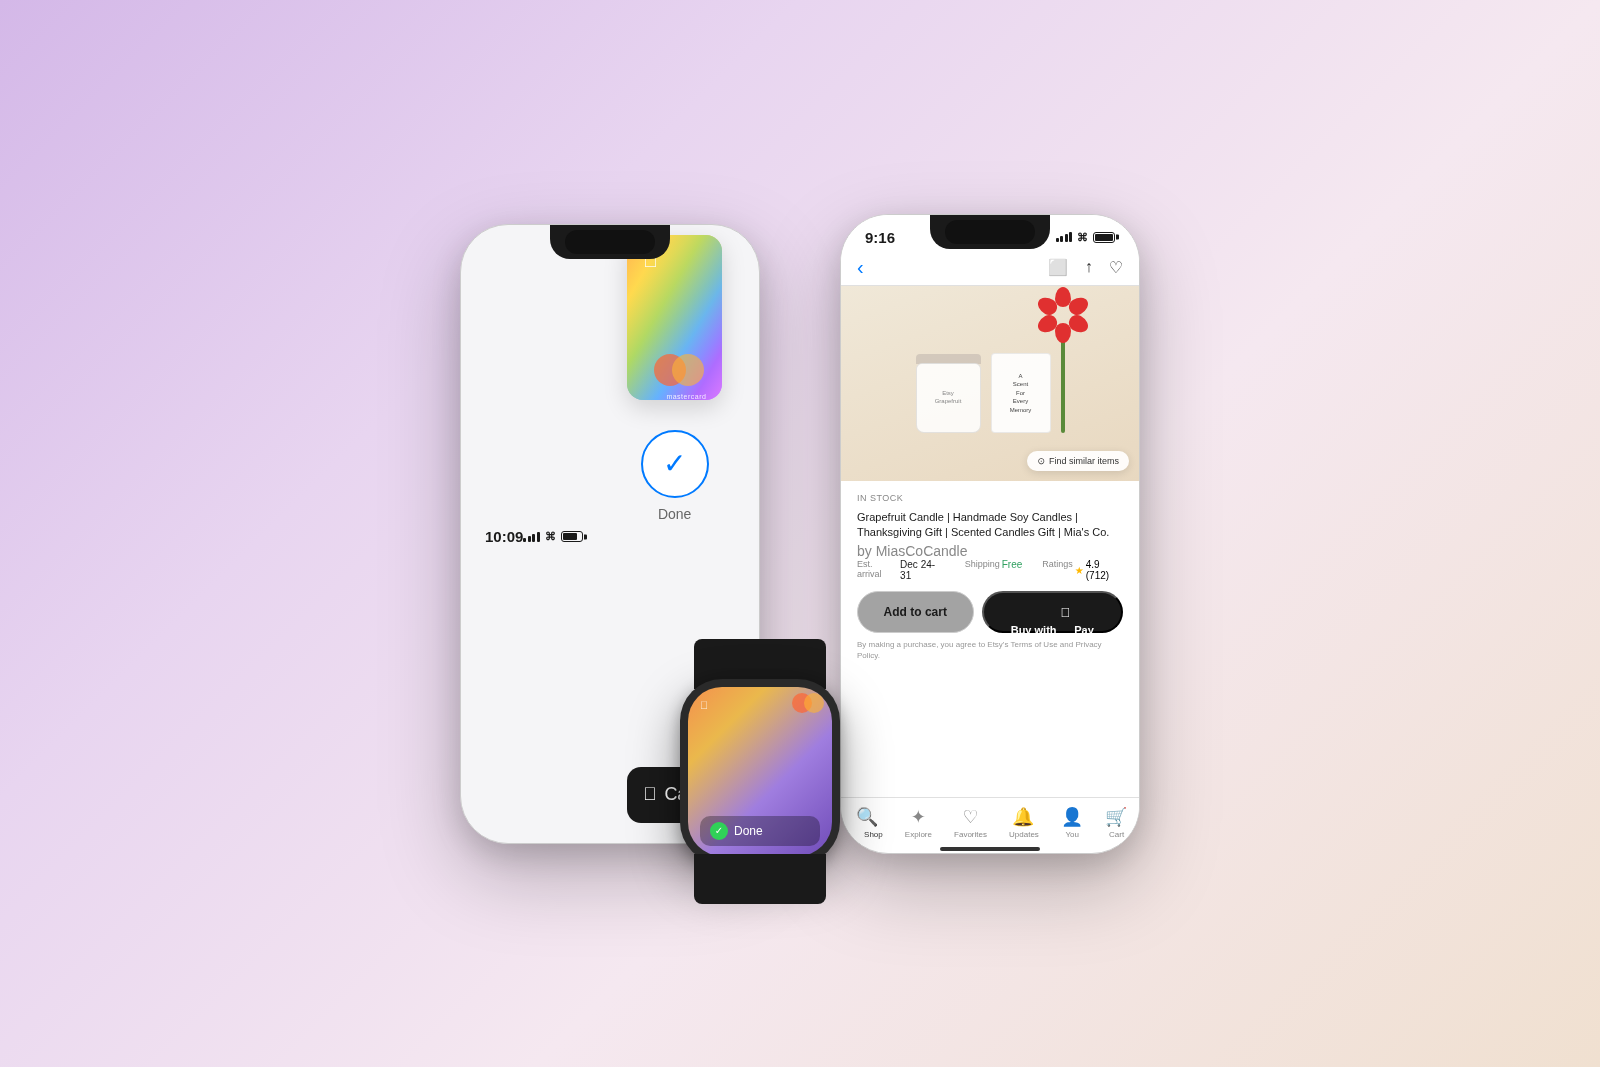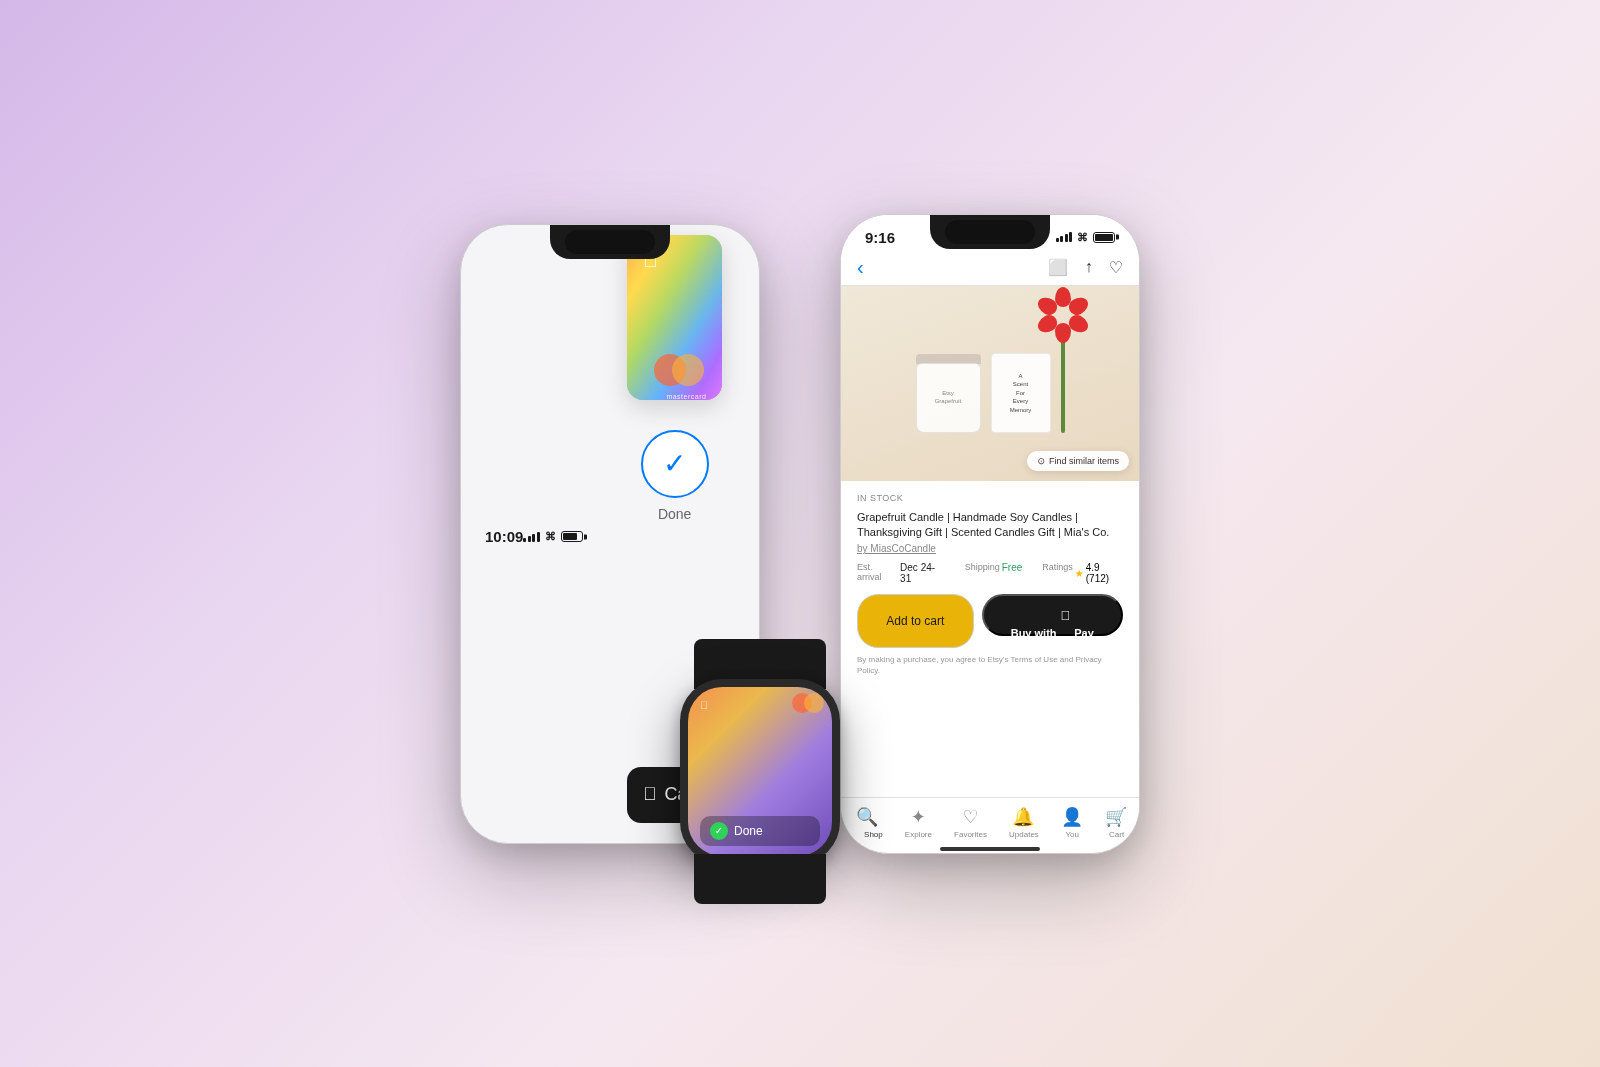--- a/index.html
+++ b/index.html
@@ -558,24 +558,22 @@
     }
 
     .product-title {
       font-size: 11px;
       color: #1a1a1a;
       line-height: 1.4;
       margin-bottom: 3px;
     }
 
     .product-seller {
-      font-size: 10px;
+      font-size: 14px;
       color: #888;
-      margin-bottom: 8px;
-      text-decoration: underline;
     }
 
     .product-meta {
       display: flex;
       gap: 20px;
       margin-bottom: 10px;
     }
 
     .meta-item {
       display: flex;
@@ -609,26 +607,26 @@
 
     
     .action-buttons {
       display: flex;
       gap: 8px;
       margin-bottom: 6px;
     }
 
     .btn-add-cart {
       flex: 1;
-      height: 54px;
-      background: #eab308;
+      height: 42px;
+      background: #a3a3a3;
       border: 1.5px solid #ccc;
       border-radius: 21px;
       font-size: 12px;
-      font-weight: 400;
+      font-weight: 700;
       color: #1a1a1a;
       display: flex;
       align-items: center;
       justify-content: center;
       cursor: pointer;
     }
 
     .btn-apple-pay {
       flex: 1.2;
       height: 42px;

